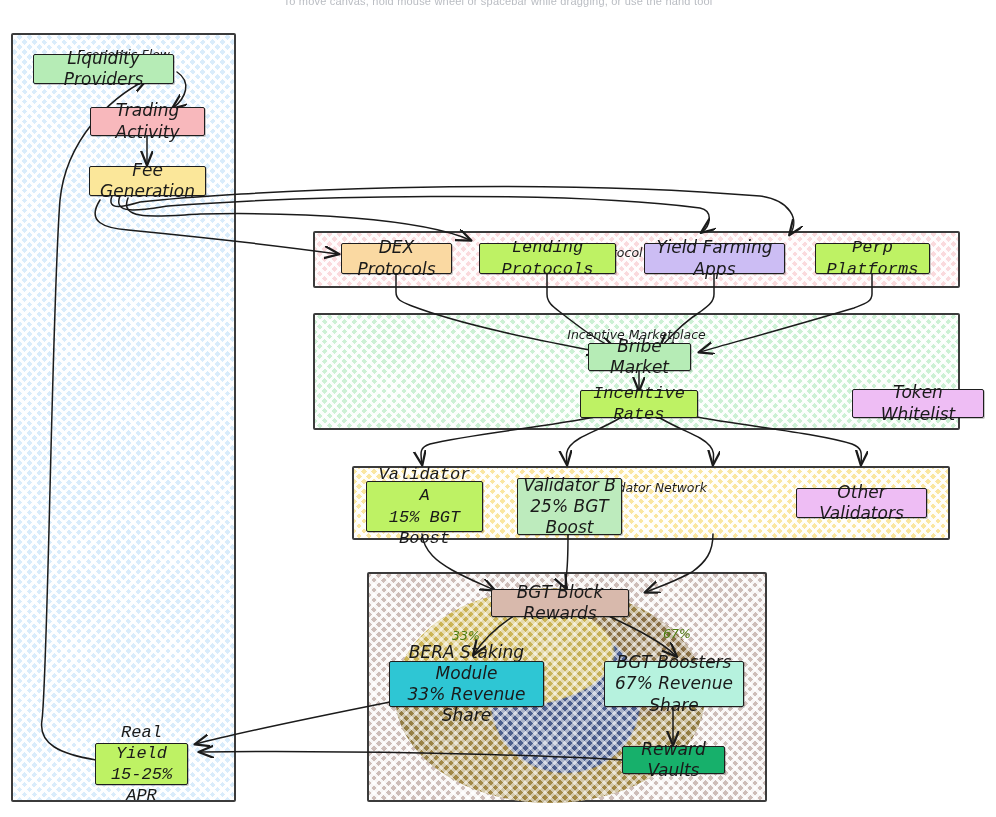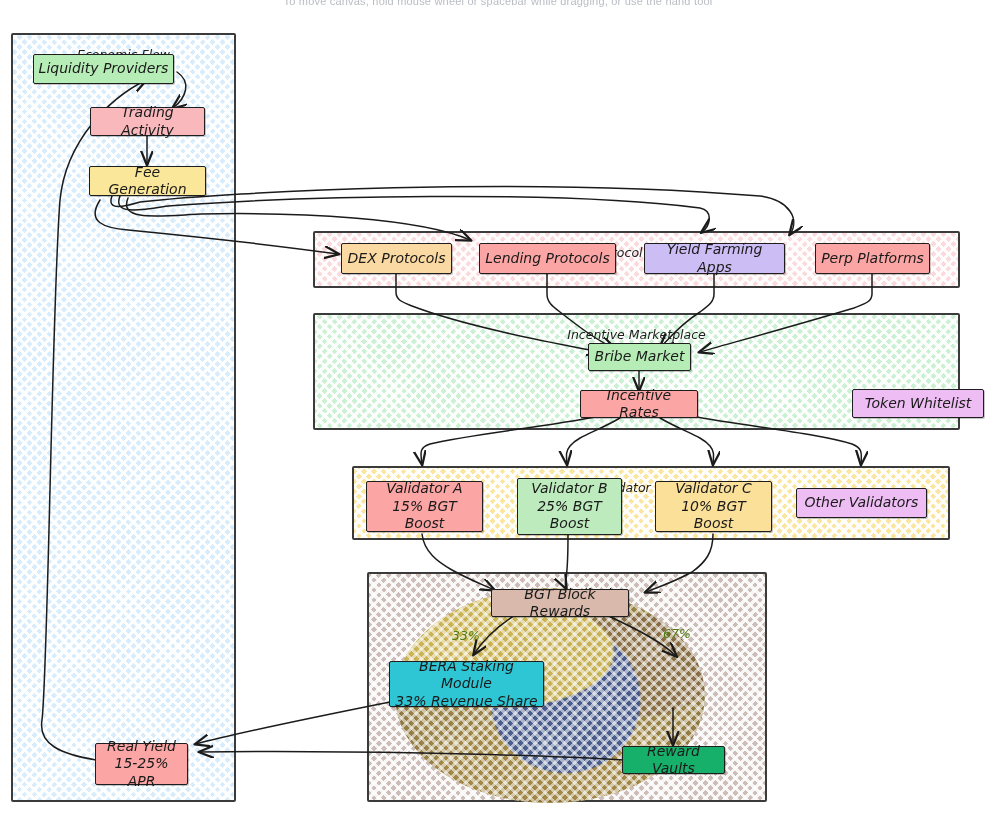--- a/index.html
+++ b/index.html
@@ -86,34 +86,34 @@
 
   
   .node{
     position:absolute;
     box-sizing:border-box;
     border:1.6px solid #1e1e1e;
     border-radius:2px;
     display:flex;align-items:center;justify-content:center;
     text-align:center;
     color:#1a1a1a;
-    font-size:14px;
+    font-size:17px;
     line-height:1.25;
     font-family:"DejaVu Sans",sans-serif;
     font-style:italic;
     padding:2px 4px;
     white-space:pre-line;
     box-shadow:1px 1px 0 rgba(0,0,0,.22);
   }
 
   .c-green  {background:#b6ecb6;}
   .c-pinkred{background:#f8b8bc;}
   .c-yellow {background:#fbe79a;}
   .c-orange {background:#fad9a2;}
-  .c-blue   {background:#fca5a5;}
+  .c-blue   {background:#bef264;font-family:Liberation Mono, monospace;}
   .c-purple {background:#ccbdf4;}
   .c-softgrn{background:#bdebbd;}
   .c-lightyl{background:#fbe09a;}
   .c-violet {background:#eebdf4;}
   .c-tan    {background:#d8b9ac;}
   .c-cyan   {background:#2ec6d4;}
   .c-mint   {background:#b6f2de;}
   .c-emerald{background:#17b06b;}
 
   
@@ -224,29 +224,29 @@
 
   <div class="node c-violet" style="left:852px;top:389px;width:132px;height:29px;">Token Whitelist</div>
 
   <div class="node c-blue" style="left:366px;top:481px;width:117px;height:51px;">Validator A
 15% BGT Boost</div>
 
   <div class="node c-softgrn" style="left:517px;top:478px;width:105px;height:57px;">Validator B
 25% BGT
 Boost</div>
 
-  <div class="node c-lightyl" style="left:655px;top:481px;width:117px;height:51px;">Validator C
-10% BGT Boost</div>
 
   <div class="node c-violet" style="left:796px;top:488px;width:131px;height:30px;">Other Validators</div>
 
   <div class="node c-tan" style="left:491px;top:589px;width:138px;height:28px;">BGT Block Rewards</div>
 
   <div class="node c-cyan" style="left:389px;top:661px;width:155px;height:46px;">BERA Staking Module
 33% Revenue Share</div>
 
+  <div class="node c-mint" style="left:604px;top:661px;width:140px;height:46px;">BGT Boosters
+67% Revenue Share</div>
 
   <div class="node c-emerald" style="left:622px;top:746px;width:103px;height:28px;">Reward Vaults</div>
 
   <div class="edge-label" style="left:452px;top:628px;">33%</div>
   <div class="edge-label" style="left:663px;top:626px;">67%</div>
 
 </div>
 
 </body></html>

